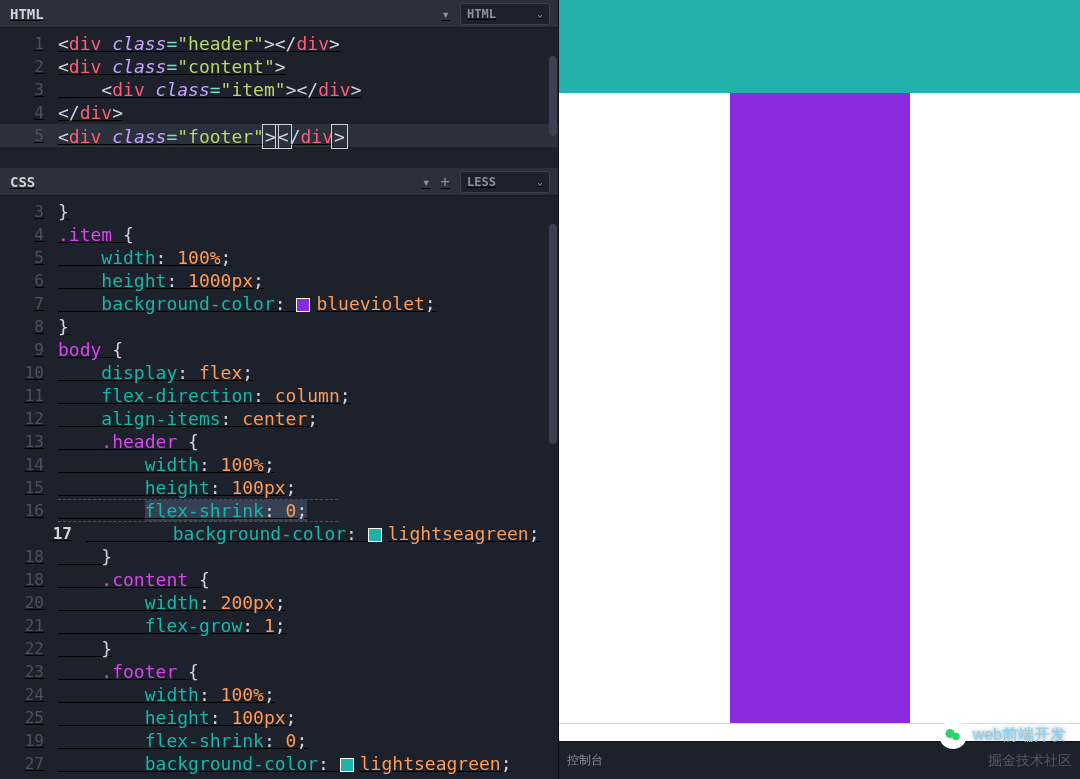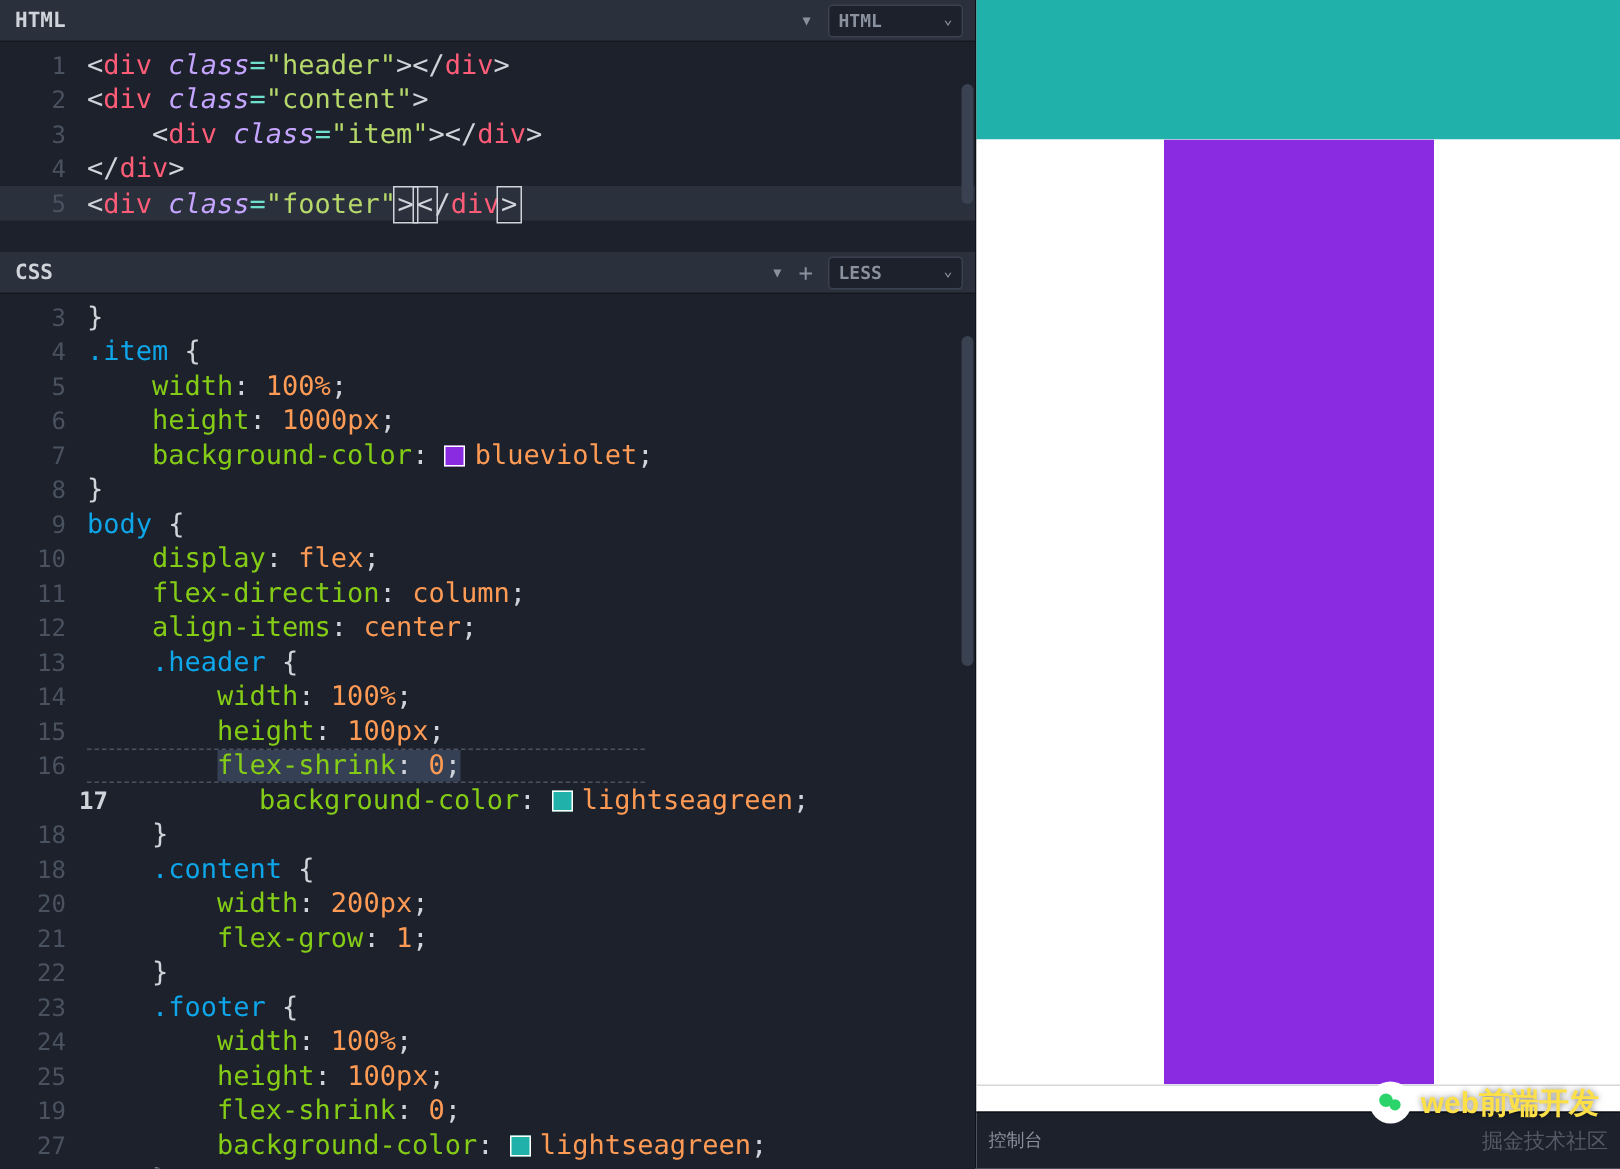--- a/index.html
+++ b/index.html
@@ -11,24 +11,25 @@
     font-size: 18px;
     overflow: hidden;
     position: relative;
   }
   .app {
     display: flex;
     width: 100%;
     height: 100%;
   }
   .left {
-    width: 650px;
+    width: 558px;
     display: flex;
     flex-direction: column;
     background: #1c212b;
+    text-decoration: underline;
   }
   .right {
     flex: 1;
     background: #fff;
     display: flex;
     flex-direction: column;
     border-left: 1px solid #0e1117;
     position: relative;
   }
   
@@ -88,22 +89,22 @@
     color: #4a5260;
     font-size: 16px;
     user-select: none;
   }
   .code { flex: 1; color: #cfd3da; }
   
   .tag     { color: #ff5c78; }
   .attr    { color: #c5a5ff; font-style: italic; }
   .op      { color: #6fe0cc; }
   .str     { color: #b6d86b; }
-  .sel     { color: #0ea5e9; }
-  .prop    { color: #84cc16; }
+  .sel     { color: #d946ef; }
+  .prop    { color: #14b8a6; }
   .val     { color: #ff9b55; }
   .pun     { color: #cfd3da; }
   .swatch {
     display: inline-block;
     width: 14px; height: 14px;
     border: 1px solid #fff;
     vertical-align: -2px;
     margin-right: 6px;
   }
   .sw-bv { background: #8A2BE2; }
@@ -171,23 +172,23 @@
   .console-row .mini{font-size:14px; opacity:.5;}
   
   .watermark {
     position: absolute;
     right: 14px;
     bottom: 30px;
     display: flex;
     align-items: center;
     gap: 6px;
     font-family: "Microsoft YaHei", sans-serif;
-    font-size: 20px;
-    color: #fde047;
-    font-weight: 700;
+    font-size: 16px;
+    color: #7dd3fc;
+    font-weight: 400;
     text-shadow: 0 0 4px rgba(0,0,0,.5);
     pointer-events: none;
   }
   .wm-ico {
     width: 28px; height: 28px;
     border-radius: 50%;
     background: #fff;
     display:flex;align-items:center;justify-content:center;
     color:#2bd46a;
   }

